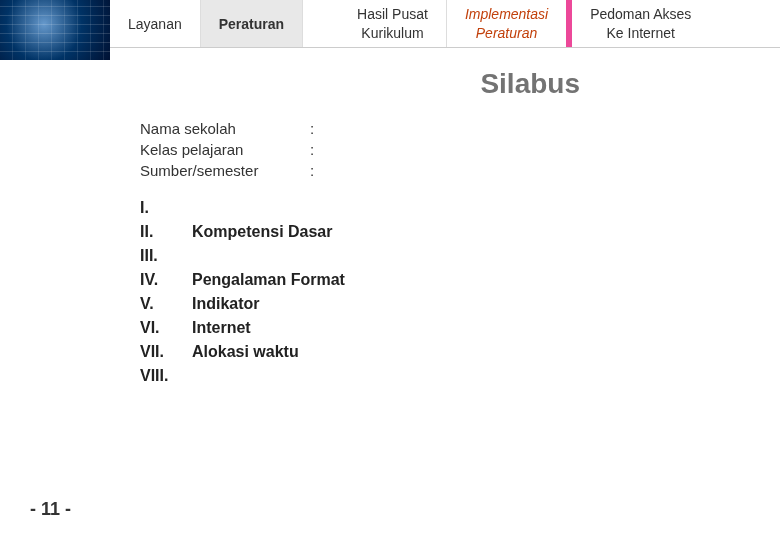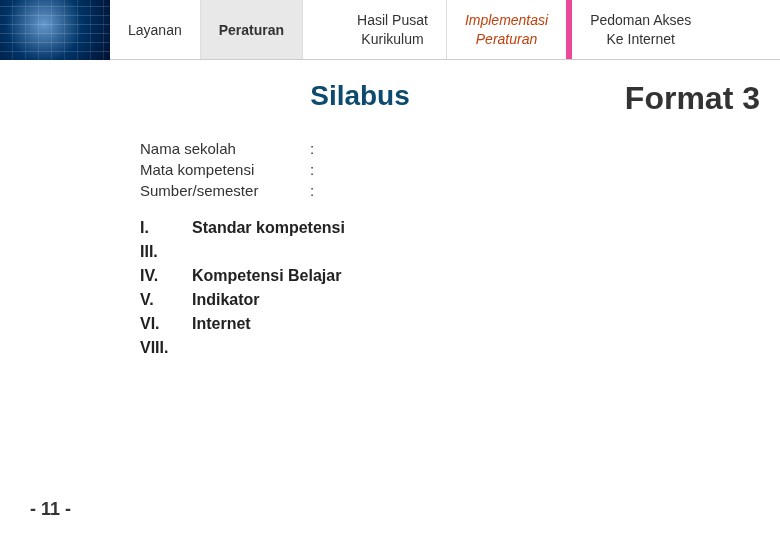--- a/index.html
+++ b/index.html
@@ -10,21 +10,21 @@
       font-family: Arial, sans-serif;
       background: #ffffff;
       overflow: hidden;
       position: relative;
     }
 
     
     .nav-bar {
       display: flex;
       align-items: stretch;
-      height: 60px;
+      height: 48px;
       background: #ffffff;
       border-bottom: 1px solid #ccc;
     }
 
     .nav-globe {
       width: 110px;
       height: 60px;
       background: radial-gradient(circle at 40% 40%, #6699cc, #003366, #001133);
       position: relative;
       overflow: hidden;
@@ -121,23 +121,23 @@
       top: 20px;
       right: 20px;
       font-size: 32px;
       font-weight: bold;
       color: #333;
     }
 
     .silabus-title {
       font-size: 28px;
       font-weight: bold;
-      text-align: center;
-      margin-bottom: 28px;
-      color: #0c4a6e;
+      text-align: right;
+      margin-bottom: 20px;
+      color: #737373;
       padding-right: 160px;
     }
 
     .form-fields {
       margin-bottom: 20px;
     }
 
     .form-row {
       display: flex;
       align-items: flex-end;
@@ -209,59 +209,65 @@
   <div class="nav-item-impl">
     <span>Implementasi<br>Peraturan</span>
   </div>
   <div class="nav-item-pedoman">
     <span>Pedoman Akses<br>Ke Internet</span>
   </div>
 </div>
 
 <div class="main-content">
 
-  <div class="format-label">Format 3</div>
 
   <div class="silabus-title">Silabus</div>
 
   <div class="form-fields">
     <div class="form-row">
       <span class="form-label">Nama sekolah</span>
       <span class="form-colon">:</span>
     </div>
     <div class="form-row">
-      <span class="form-label">Mata kompetensi</span>
+      <span class="form-label">Kelas pelajaran</span>
       <span class="form-colon">:</span>
     </div>
     <div class="form-row">
       <span class="form-label">Sumber/semester</span>
       <span class="form-colon">:</span>
     </div>
   </div>
 
   <div class="numbered-list">
     <div class="list-item-row">
       <span class="list-num">I.</span>
-      <span class="list-text">Standar kompetensi</span>
+    </div>
+    <div class="list-item-row">
+      <span class="list-num">II.</span>
+      <span class="list-text">Kompetensi Dasar</span>
     </div>
     <div class="list-item-row">
       <span class="list-num">III.</span>
     </div>
     <div class="list-item-row">
       <span class="list-num">IV.</span>
-      <span class="list-text">Kompetensi Belajar</span>
+      <span class="list-text">Pengalaman Format</span>
     </div>
     <div class="list-item-row">
       <span class="list-num">V.</span>
       <span class="list-text">Indikator</span>
     </div>
     <div class="list-item-row">
       <span class="list-num">VI.</span>
       <span class="list-text">Internet</span>
     </div>
     <div class="list-item-row">
+      <span class="list-num">VII.</span>
+      <span class="list-text">Alokasi waktu</span>
+    </div>
+    <div class="list-item-row">
       <span class="list-num">VIII.</span>
     </div>
   </div>
 
 </div>
 
 <div class="page-number">- 11 -</div>
 
 </body></html>

